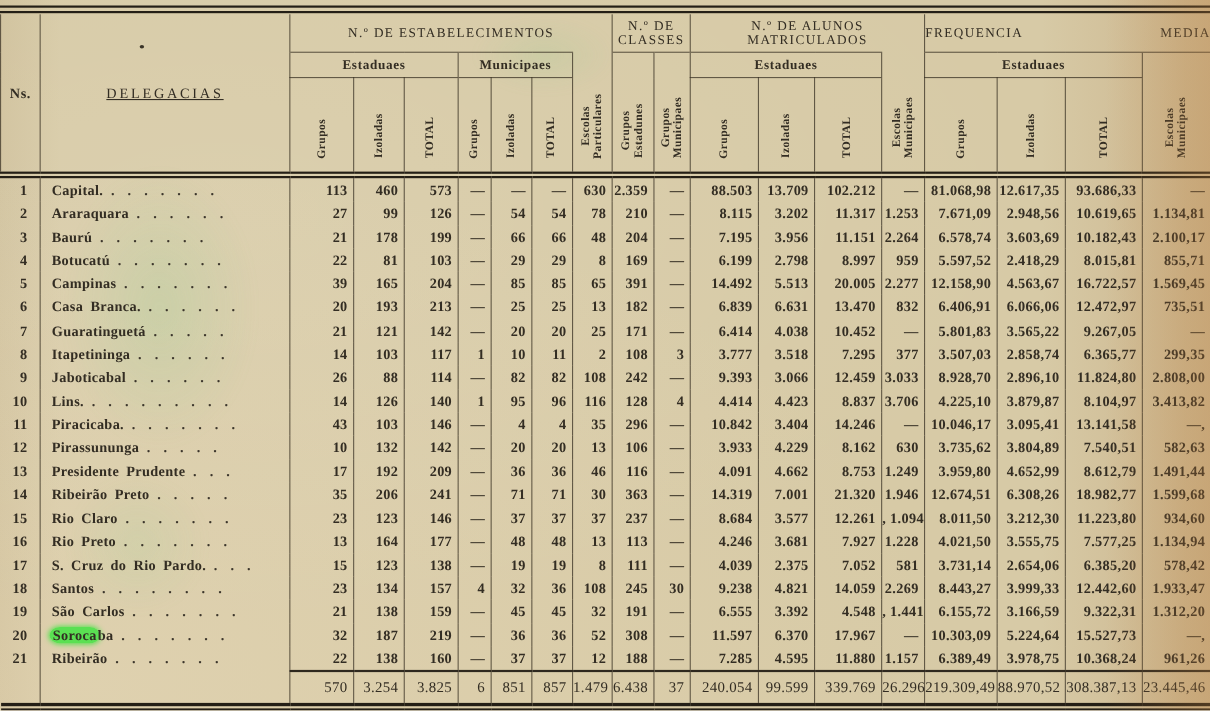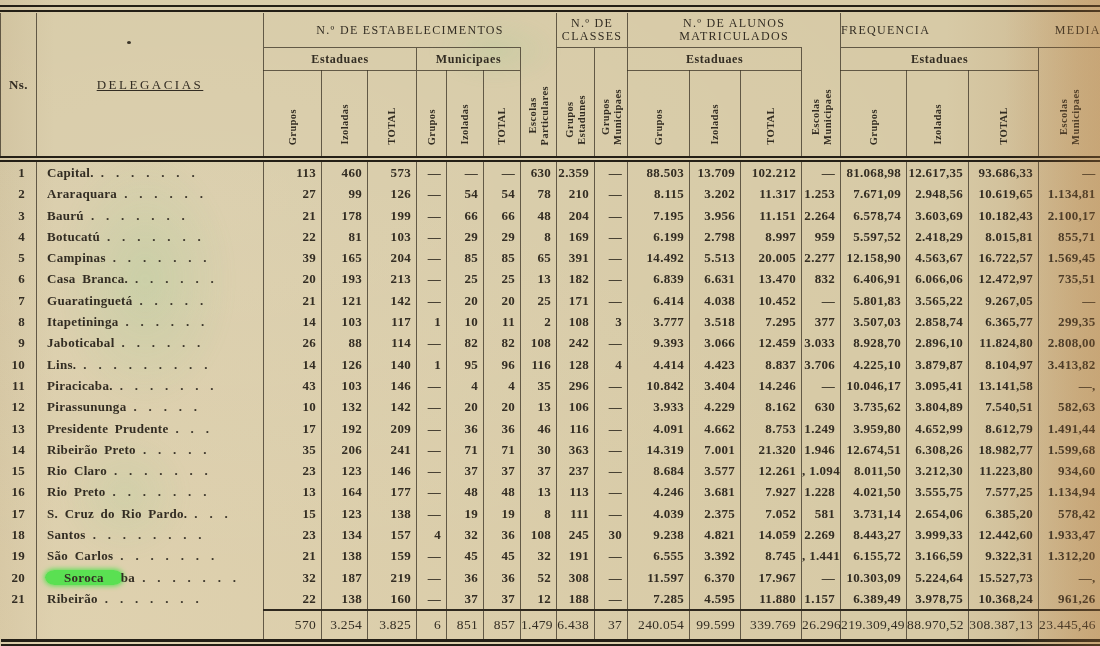--- a/index.html
+++ b/index.html
@@ -57,21 +57,21 @@
   }
   
   tr.h3 th, tr.h2 th.vert-th, th.span-all{border-bottom:6px double var(--heavy);}
 
   
   .t tbody td{height:21.3px;font-size:13px;font-weight:700;letter-spacing:0.3px;line-height:21.3px;}
   td.ns{text-align:right;padding-right:11px;font-size:12.5px;}
   td.deleg{text-align:left;padding-left:10px;font-weight:400;font-size:15px;word-spacing:3px;letter-spacing:0.3px;margin-top:24px;}
   td.val{text-align:right;padding-right:5px;}
   .ld{margin-left:7px;word-spacing:8px;font-weight:700;color:#3b352b;}
-  .hl{background:var(--hl);border-radius:10px/8px;padding:0 19px;margin:0 -2px;box-shadow:0 0 5px 1px var(--hl);}
+  .hl{background:var(--hl);border-radius:10px/8px;padding:0 3px;margin:0 -2px;box-shadow:0 0 5px 1px var(--hl);}
 
   
   .t tfoot td{height:28px;font-size:13.5px;font-weight:400;letter-spacing:0.3px;
     border-bottom:8px double var(--heavy);}
   .t tfoot td.val{border-top:2px solid #2e281e;text-align:right;padding-right:5px;}
 </style>
 </head>
 <body>
 
 <div class="page">
@@ -534,21 +534,21 @@
           <td class="val">138</td>
           <td class="val">159</td>
           <td class="val">—</td>
           <td class="val">45</td>
           <td class="val">45</td>
           <td class="val">32</td>
           <td class="val">191</td>
           <td class="val">—</td>
           <td class="val">6.555</td>
           <td class="val">3.392</td>
-          <td class="val">8.745</td>
+          <td class="val">4.548</td>
           <td class="val">, 1.441</td>
           <td class="val">6.155,72</td>
           <td class="val">3.166,59</td>
           <td class="val">9.322,31</td>
           <td class="val">1.312,20</td>
         </tr>
         <tr>
           <td class="ns no-l">20</td>
           <td class="deleg"><span><span class="hl">Soroca</span>ba</span><span class="ld">. . . . . . .</span></td>
           <td class="val">32</td>

